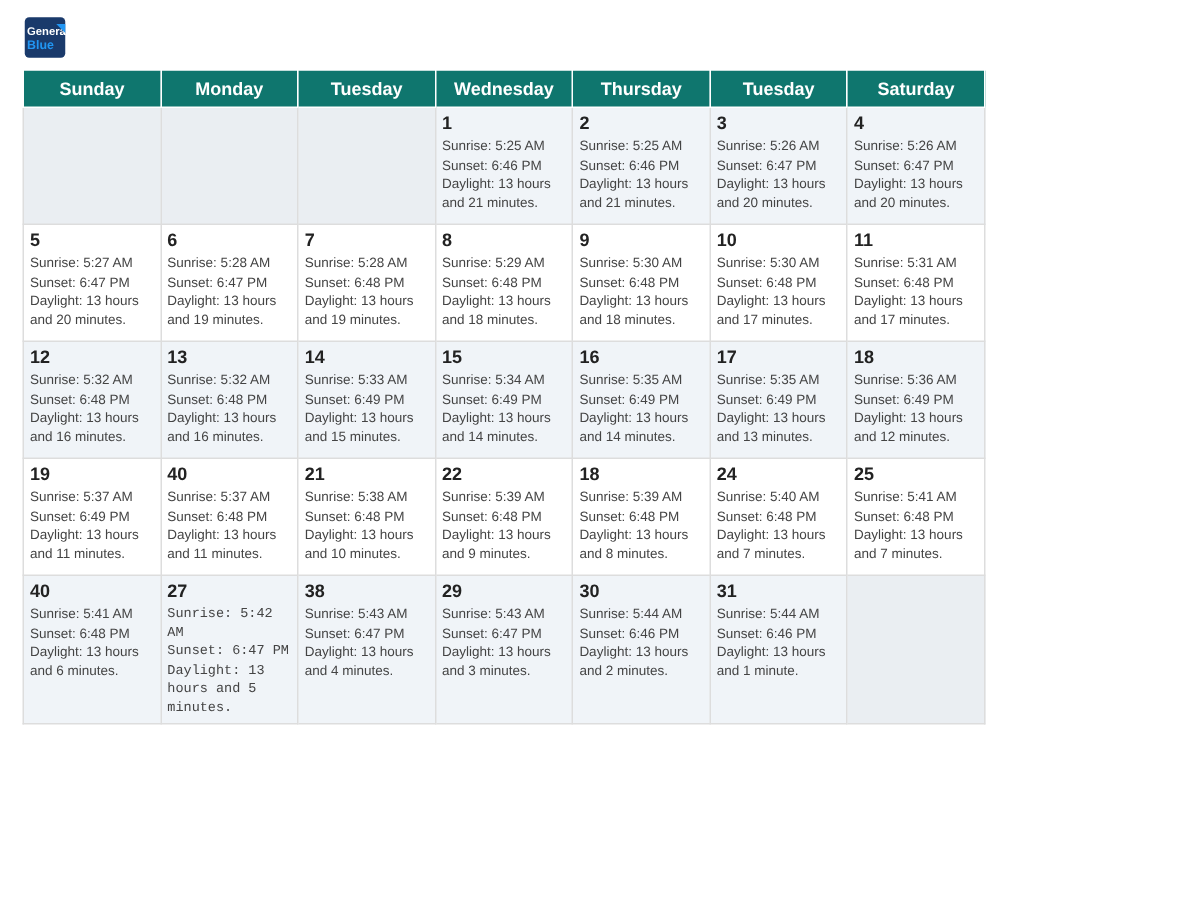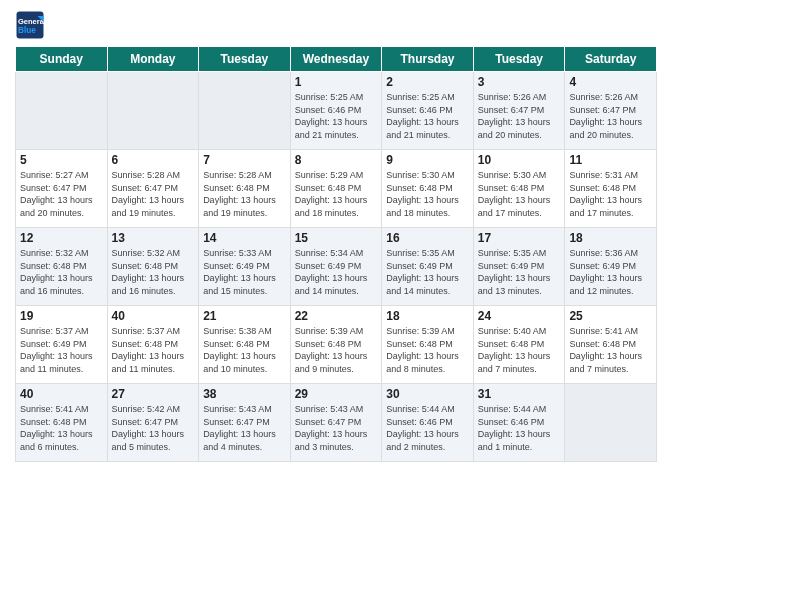--- a/index.html
+++ b/index.html
@@ -282,21 +282,21 @@
         </tr>
         <tr class="row-alt">
           <td>
             <span class="day-num">40</span>
             <div class="day-info" style="white-space: pre-line;">Sunrise: 5:41 AM
 Sunset: 6:48 PM
 Daylight: 13 hours and 6 minutes.</div>
           </td>
           <td>
             <span class="day-num">27</span>
-            <div class="day-info" style="white-space: pre-line;">Sunrise: 5:42 AM
+            <div class="day-info" style="white-space: pre-line; font-family: Liberation Mono, monospace;">Sunrise: 5:42 AM
 Sunset: 6:47 PM
 Daylight: 13 hours and 5 minutes.</div>
           </td>
           <td>
             <span class="day-num">38</span>
             <div class="day-info" style="white-space: pre-line;">Sunrise: 5:43 AM
 Sunset: 6:47 PM
 Daylight: 13 hours and 4 minutes.</div>
           </td>
           <td>

